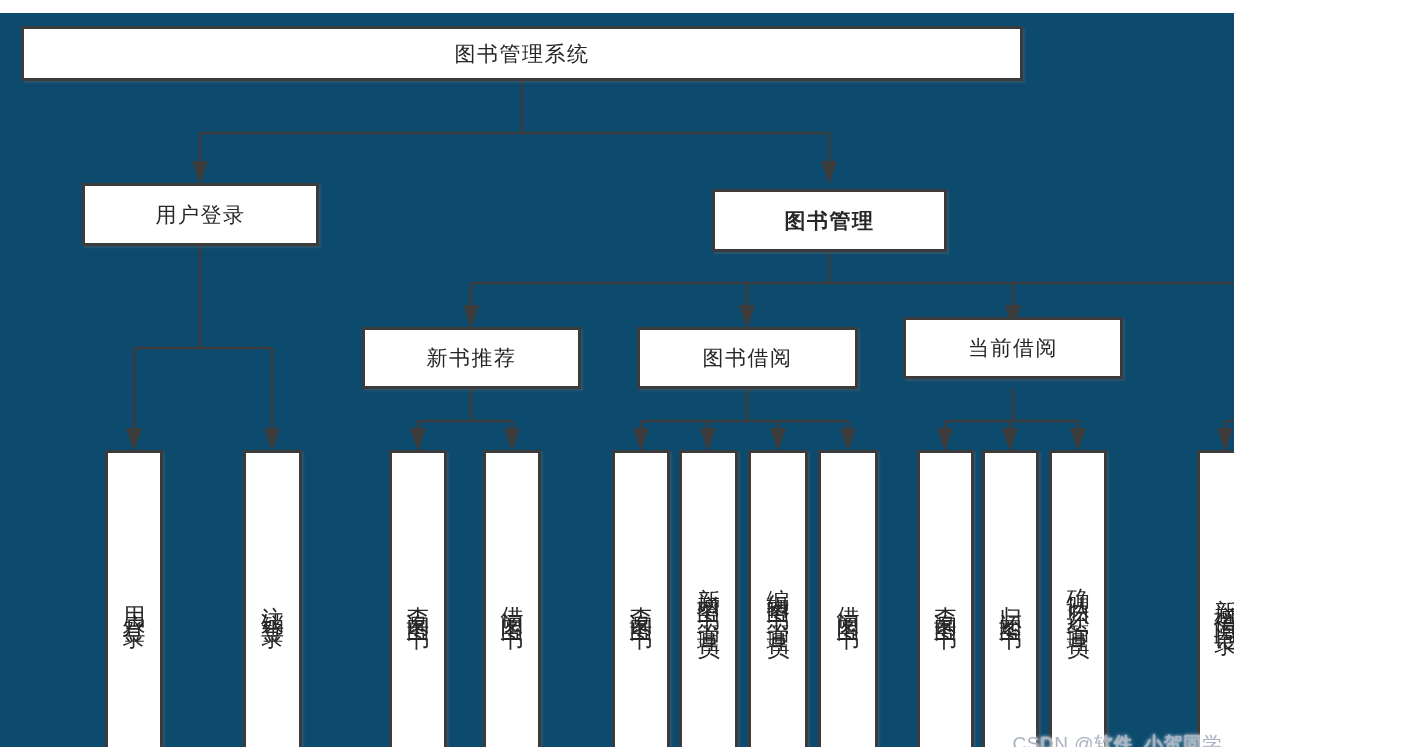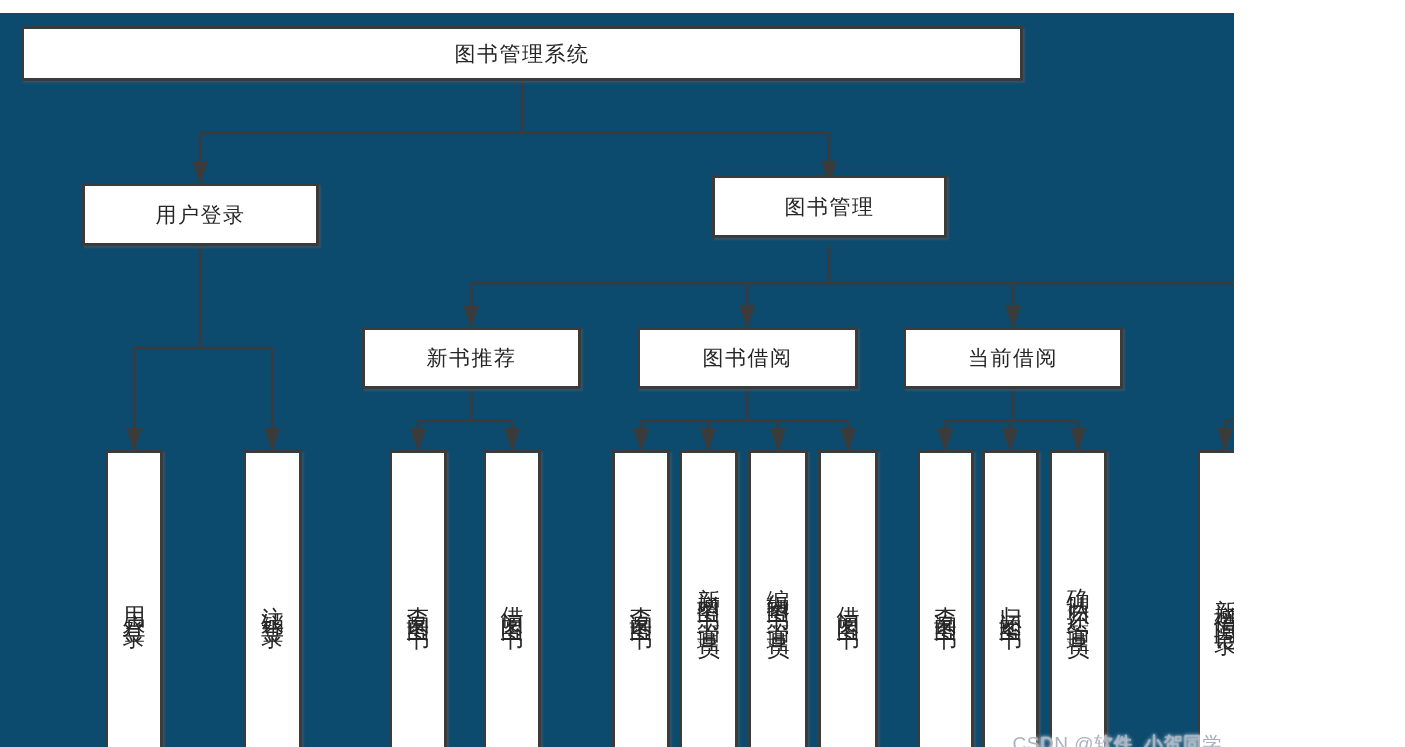--- a/index.html
+++ b/index.html
@@ -93,31 +93,31 @@
     </g>
   </svg>
 
   <div class="box h" style="left:21px; top:13px; width:1002px; height:55px;">
     <span>图书管理系统</span>
   </div>
 
   <div class="box h" style="left:82px; top:170px; width:237px; height:63px;">
     <span>用户登录</span>
   </div>
-  <div class="box h" style="left:712px; top:162px; width:235px; height:63px;">
+  <div class="box h" style="left:712px; top:176px; width:235px; height:63px;font-weight:bold;">
     <span>图书管理</span>
   </div>
 
   <div class="box h" style="left:637px; top:314px; width:221px; height:62px;">
     <span>图书借阅</span>
   </div>
   <div class="box h" style="left:362px; top:314px; width:219px; height:62px;">
     <span>新书推荐</span>
   </div>
-  <div class="box h" style="left:903px; top:314px; width:220px; height:62px;">
+  <div class="box h" style="left:903px; top:304px; width:220px; height:62px;">
     <span>当前借阅</span>
   </div>
 
   <div class="box v" style="left:105px; top:437px; width:58px; height:303px;">
     <span>用户登录</span>
   </div>
   <div class="box v" style="left:243px; top:437px; width:59px; height:303px;">
     <span>注销登录</span>
   </div>
 

